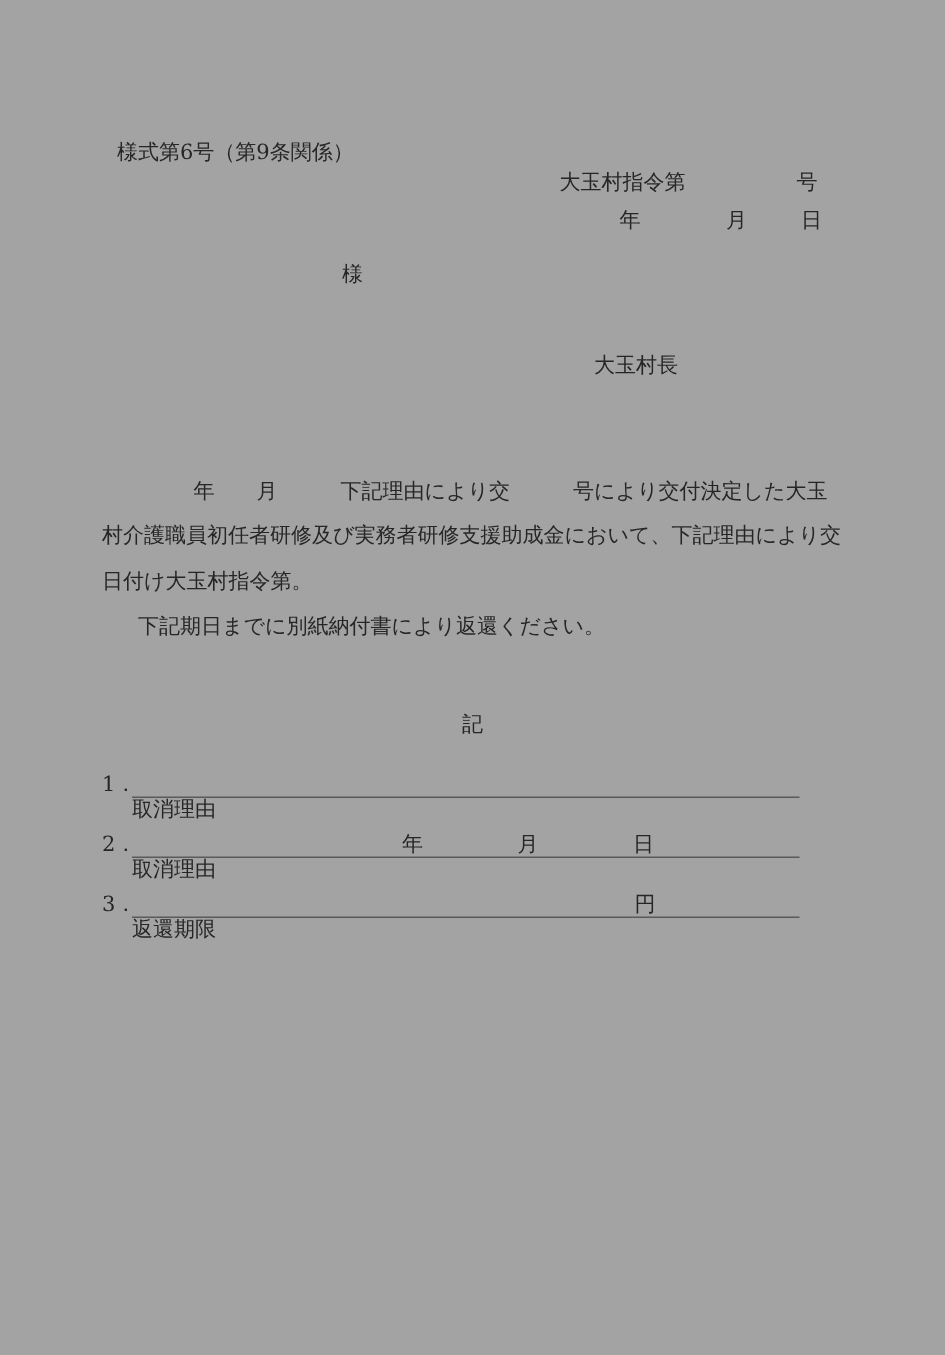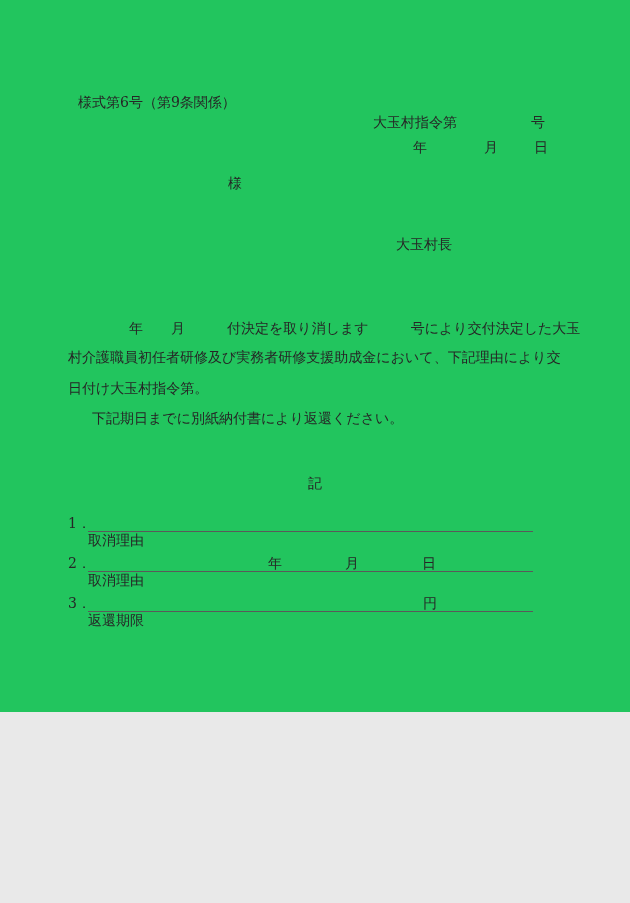--- a/index.html
+++ b/index.html
@@ -1,20 +1,20 @@
 <!DOCTYPE html>
 <html><head>
 <meta charset="utf-8">
 <style>
   html,body { margin:0; padding:0; background:#e9e9e9; }
   .page {
     position:relative;
-    width:630px; height:712px;
+    width:630px; height:903px;
     margin:0 auto;
-    background:#22c55e;
+    background:#a3a3a3;
     font-family:"DejaVu Serif","Liberation Serif",serif;
     font-size:14px;
     color:#262626;
     overflow:hidden;
   }
   .abs { position:absolute; line-height:15px; white-space:pre; }
   .center { left:0; right:0; text-align:center; }
   .body-line { left:68px; width:500px; }
   .indent-date { text-indent:61px; }
   .indent-small { text-indent:24px; }
@@ -49,21 +49,21 @@
     <span class="abs" style="left:484px; top:140px;">月</span>
     <span class="abs" style="left:534px; top:140px;">日</span>
   </div>
 
   <div class="abs" style="left:228px; top:176px;">様</div>
 
   <div class="abs" style="left:396px; top:237px;">大玉村長</div>
 
 
   <div>
-    <div class="abs body-line indent-date" style="top:321px;">年　　月　　　付決定を取り消します　　　号により交付決定した大玉</div>
+    <div class="abs body-line indent-date" style="top:321px;">年　　月　　　下記理由により交　　　号により交付決定した大玉</div>
     <div class="abs body-line" style="top:350px;">村介護職員初任者研修及び実務者研修支援助成金において、下記理由により交</div>
     <div class="abs body-line" style="top:381px;">日付け大玉村指令第。</div>
     <div class="abs body-line indent-small" style="top:411px;">下記期日までに別紙納付書により返還ください。</div>
   </div>
 
   <div class="abs center" style="top:476px;">記</div>
 
   <div class="item-row" style="top:516px;">
     <span class="item-num">1．</span>
     <span class="item-field">

